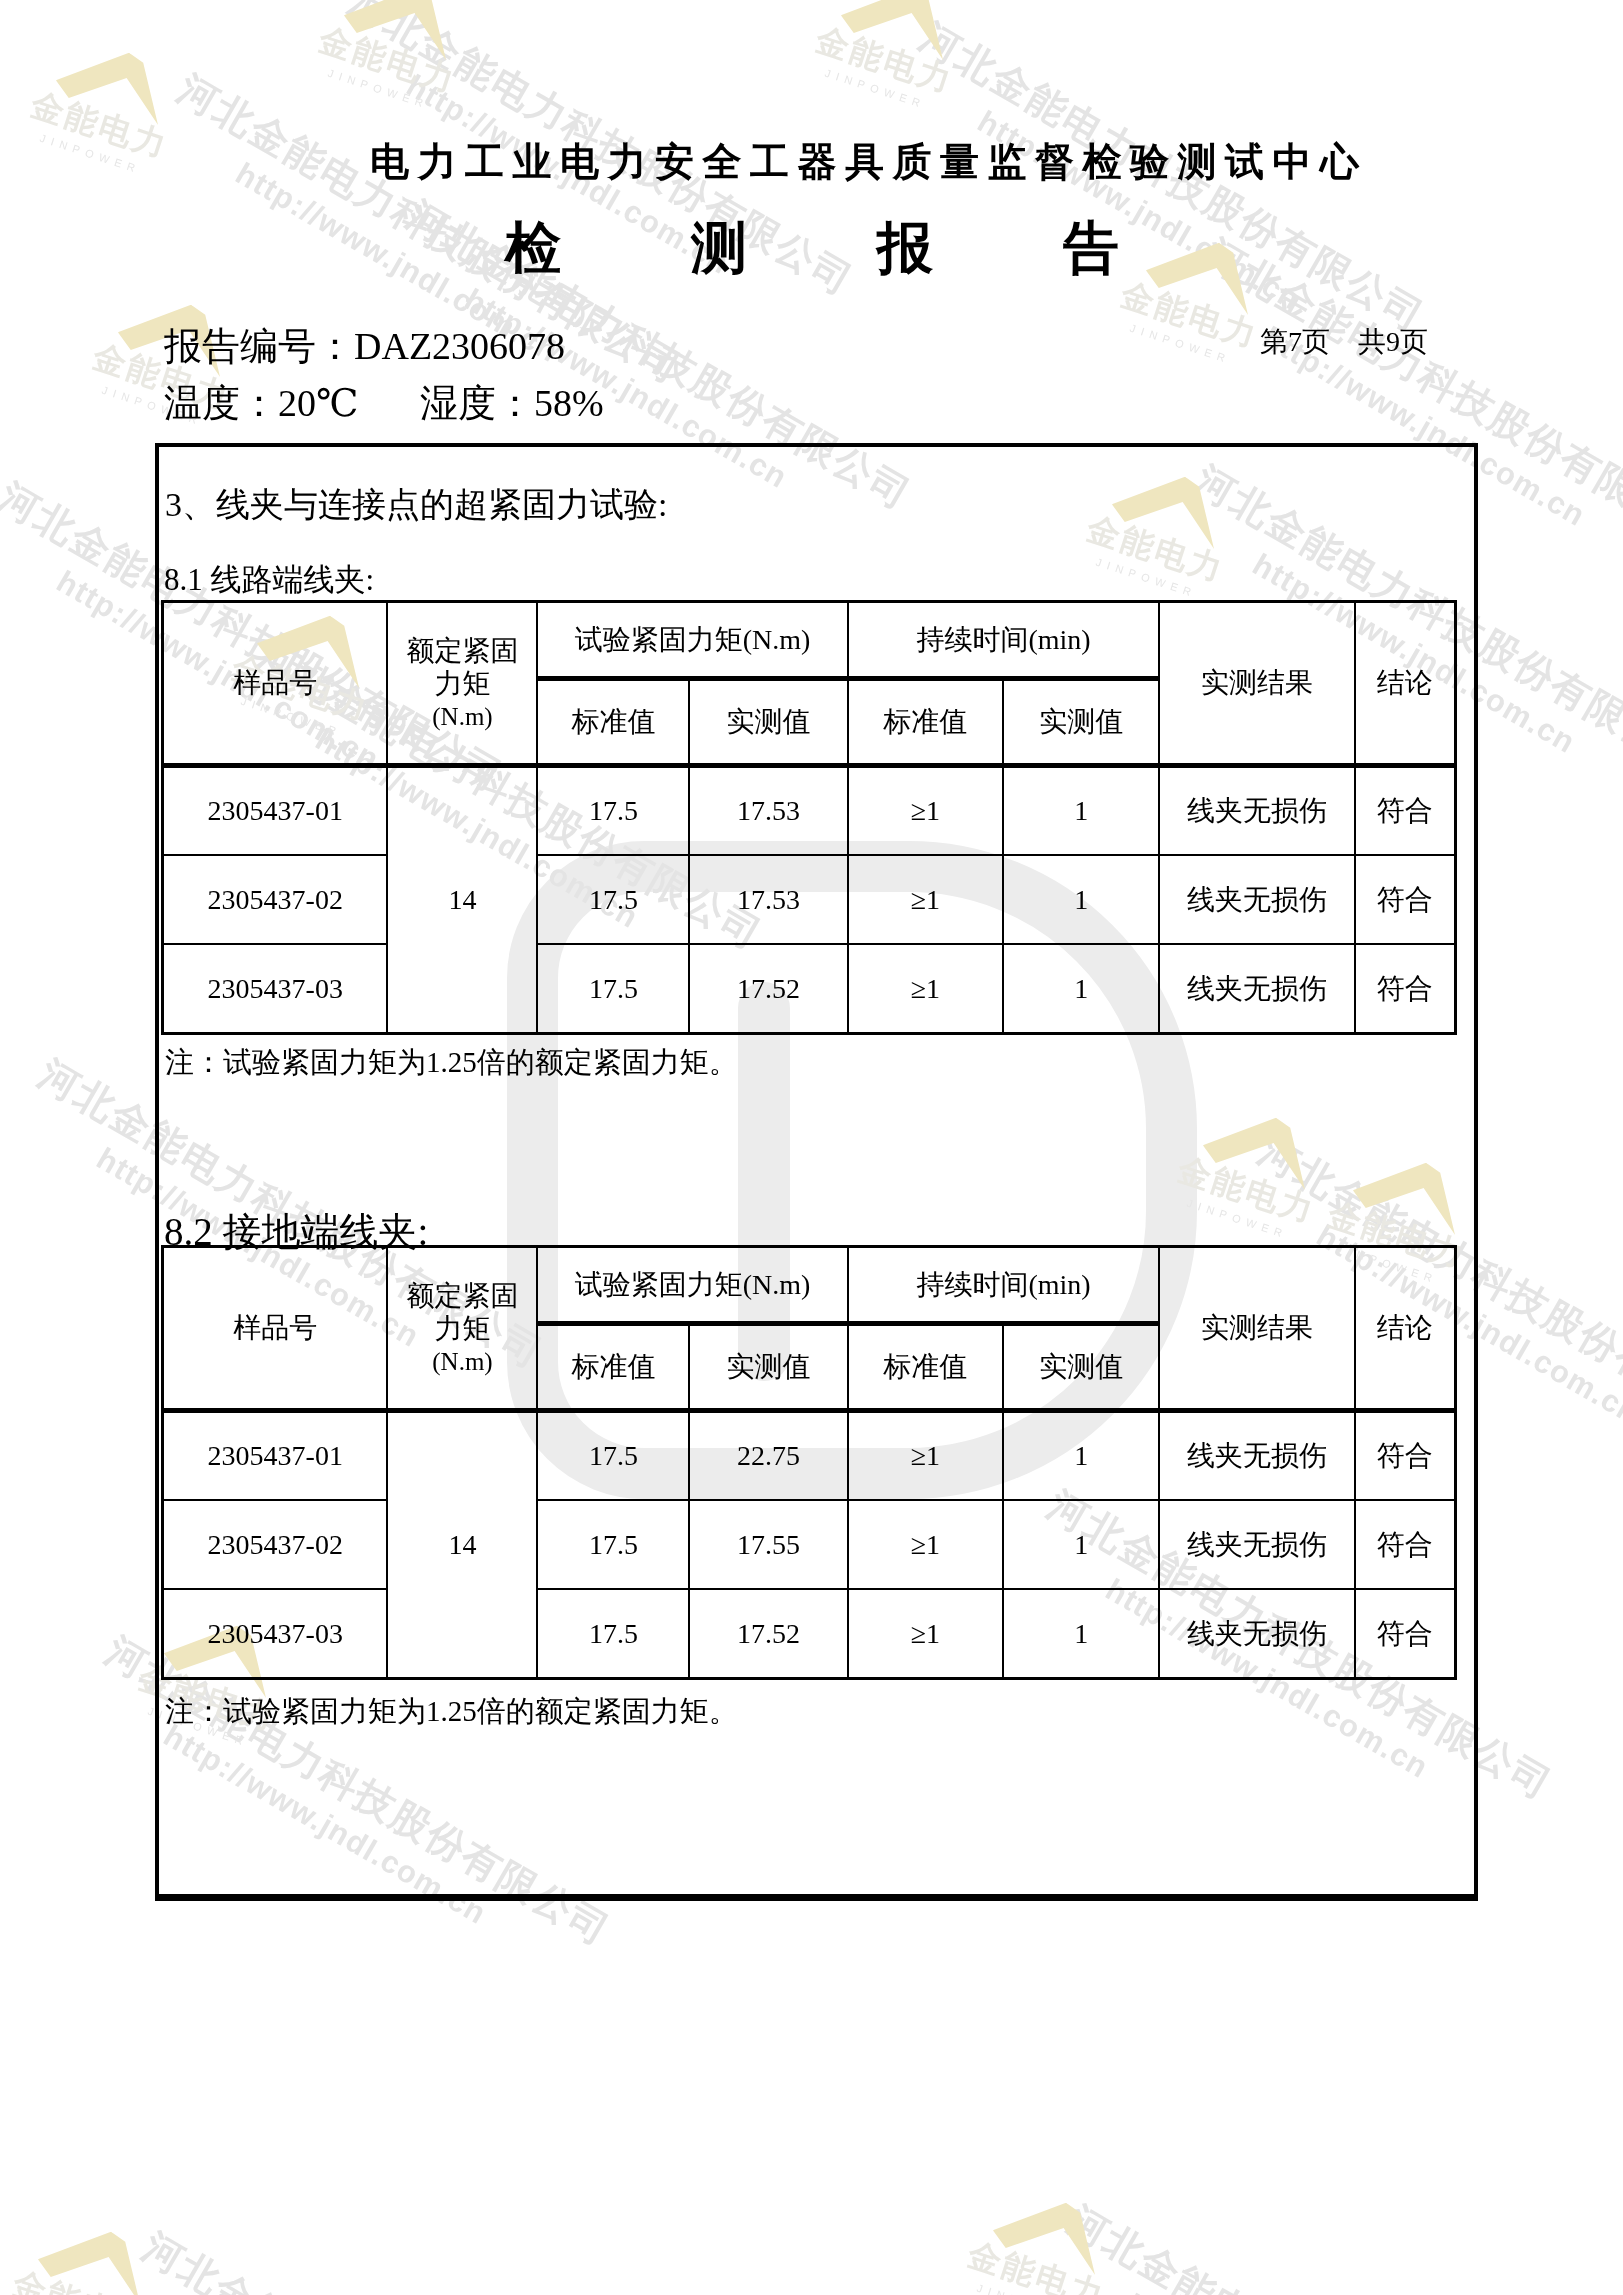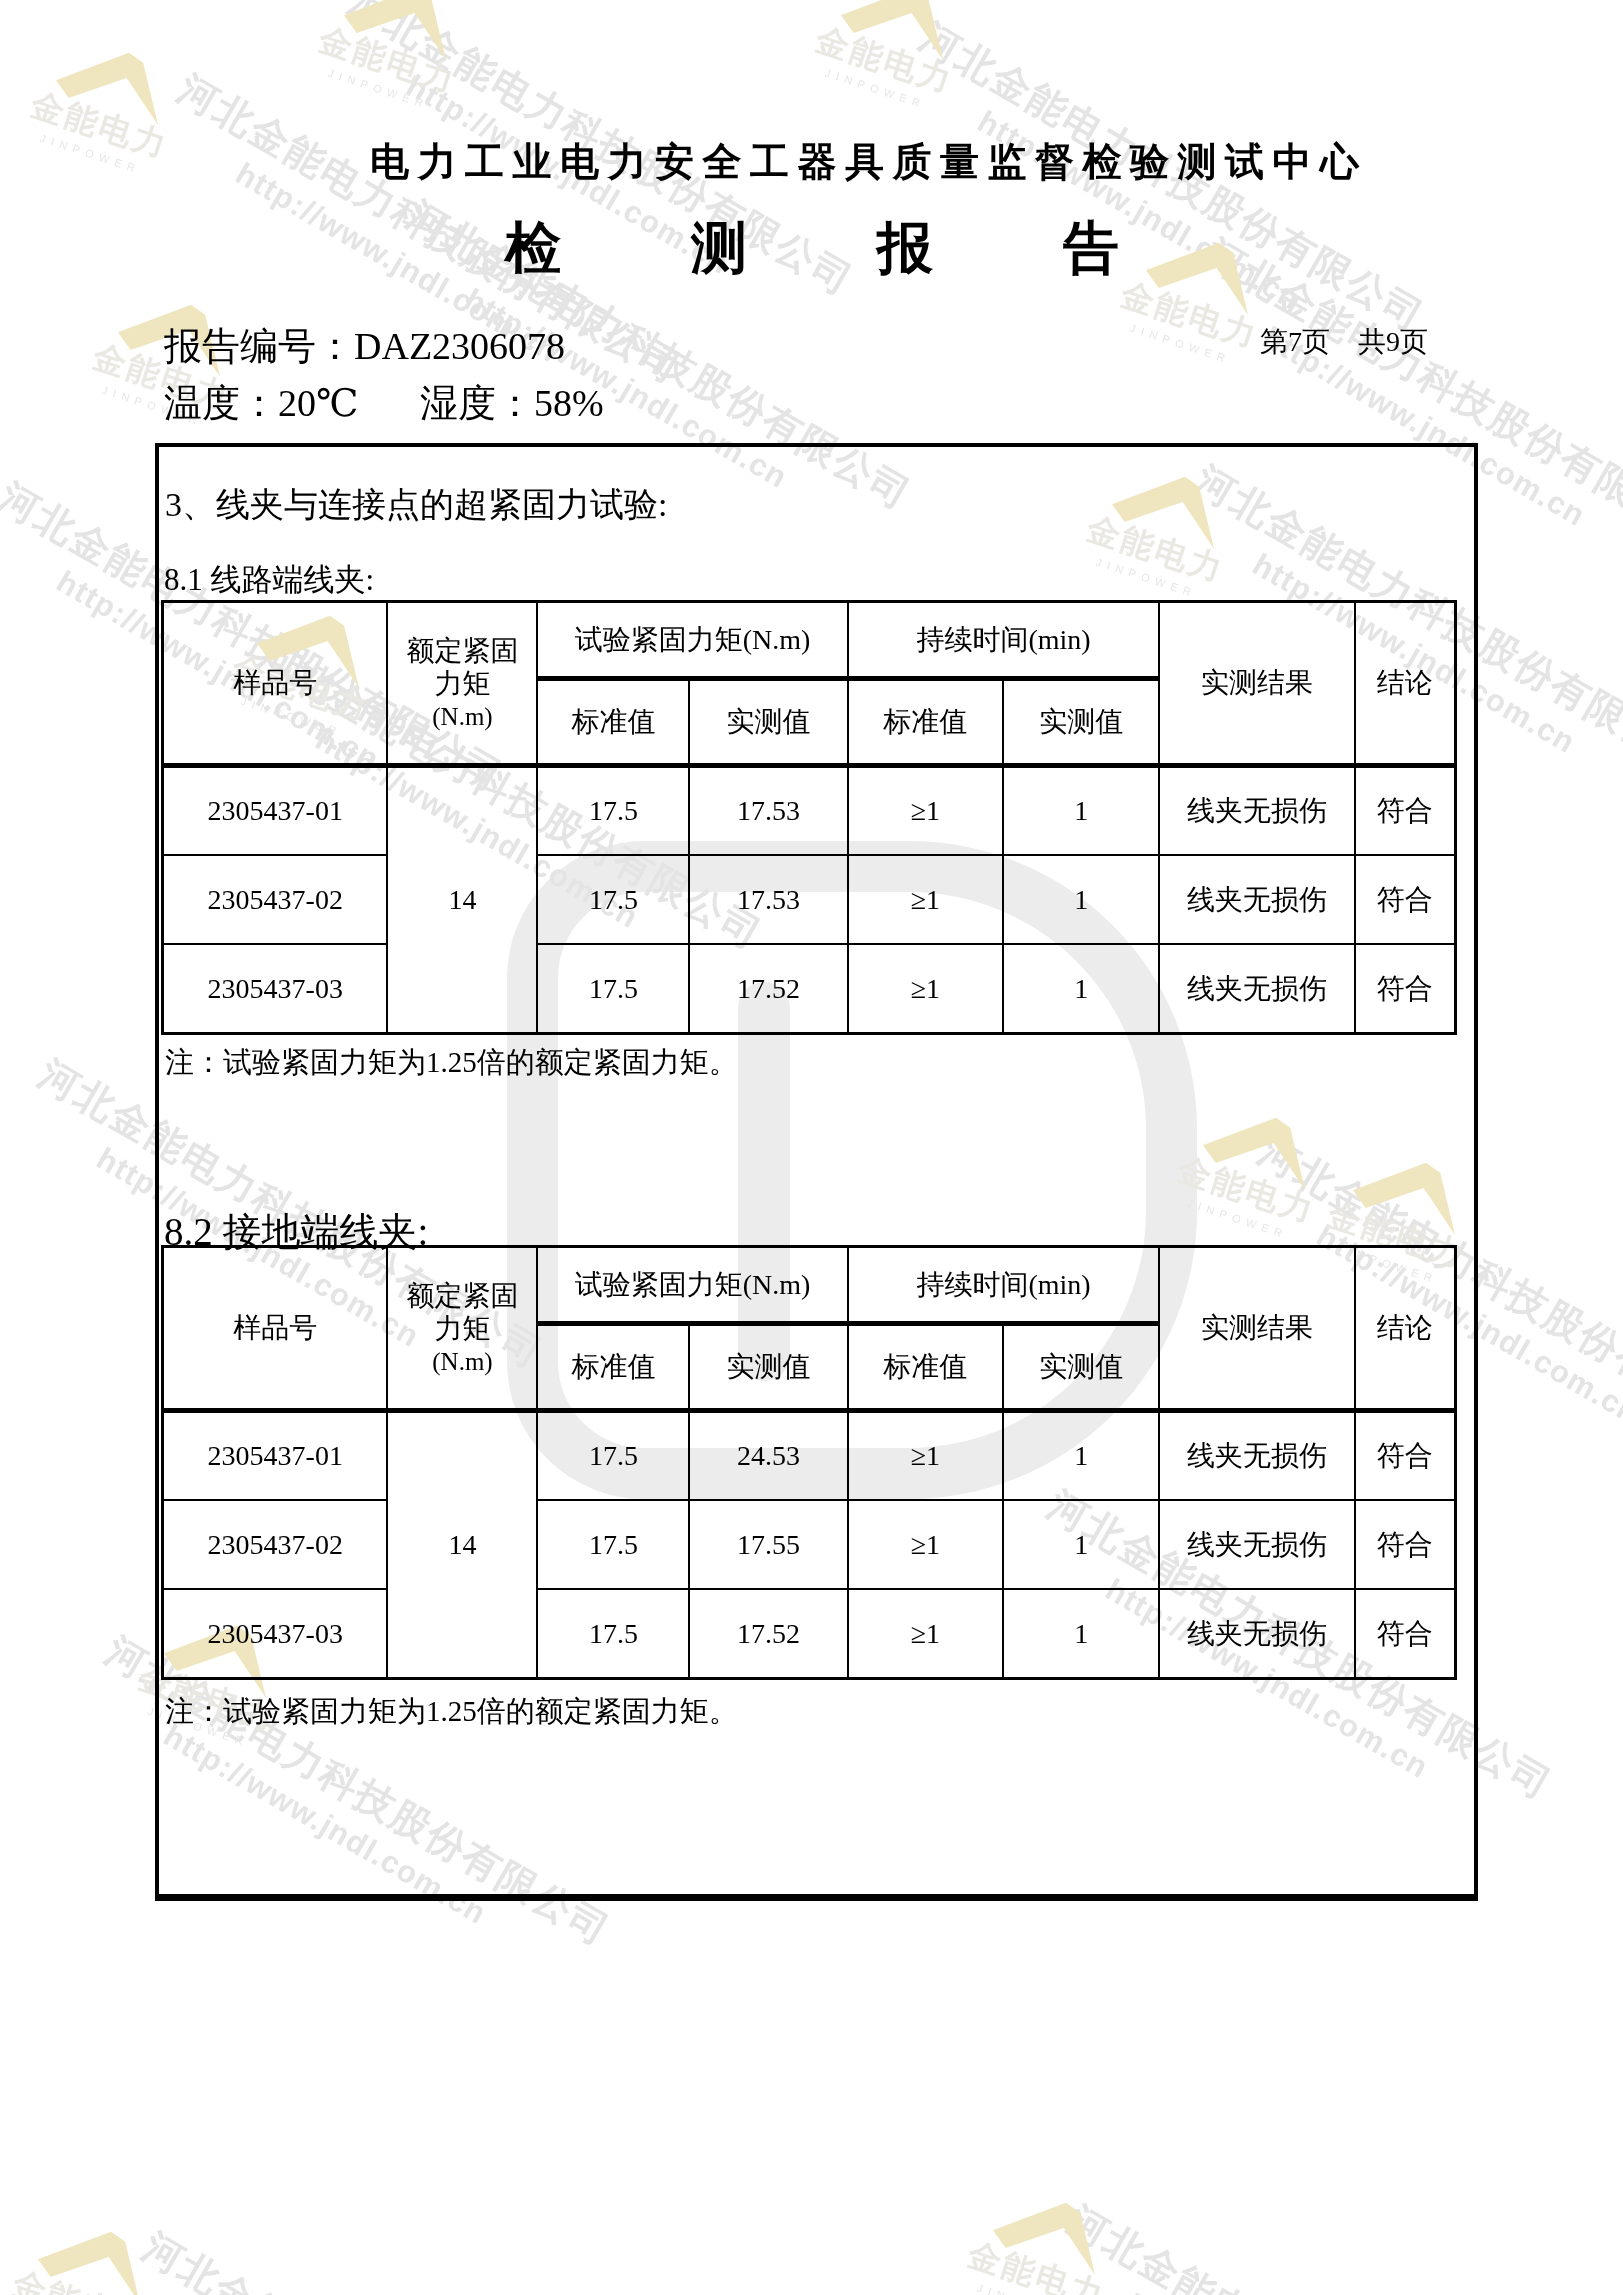--- a/index.html
+++ b/index.html
@@ -287,21 +287,21 @@
         <tr class="h2">
           <td>标准值</td>
           <td>实测值</td>
           <td>标准值</td>
           <td>实测值</td>
         </tr>
         <tr class="dr">
           <td>2305437-01</td>
           <td rowspan="3">14</td>
           <td>17.5</td>
-          <td>24.53</td>
+          <td>22.75</td>
           <td>≥1</td>
           <td>1</td>
           <td>线夹无损伤</td>
           <td>符合</td>
         </tr>
         <tr class="dr">
           <td>2305437-02</td>
           <td>17.5</td>
           <td>17.55</td>
           <td>≥1</td>

